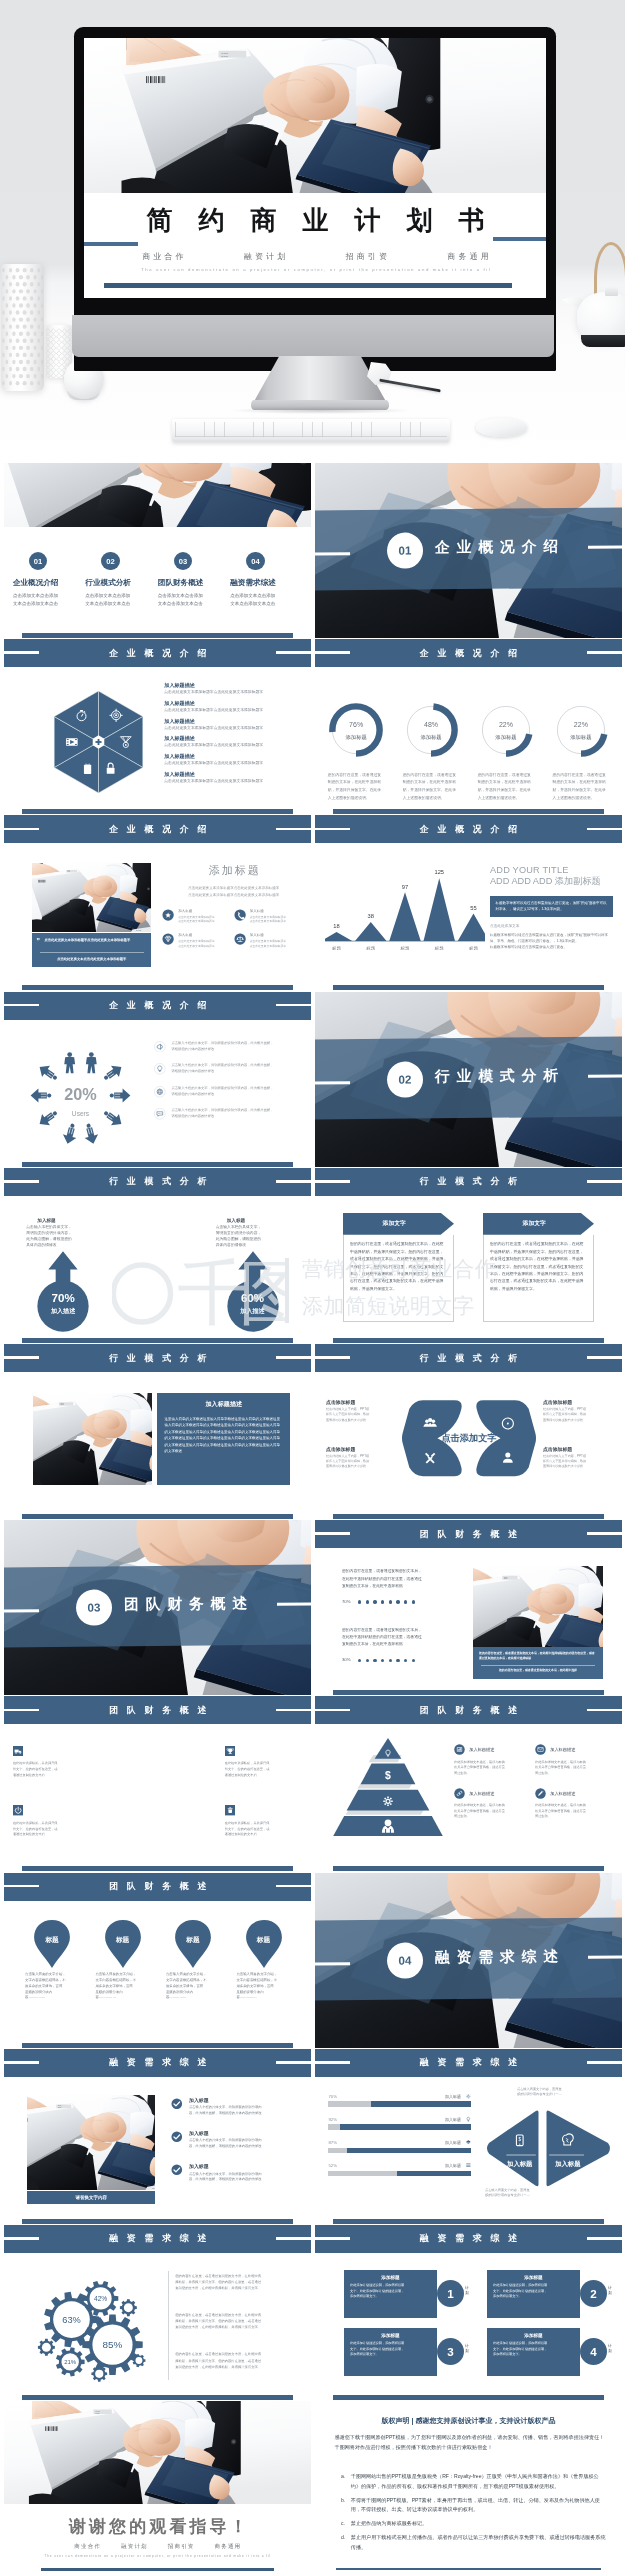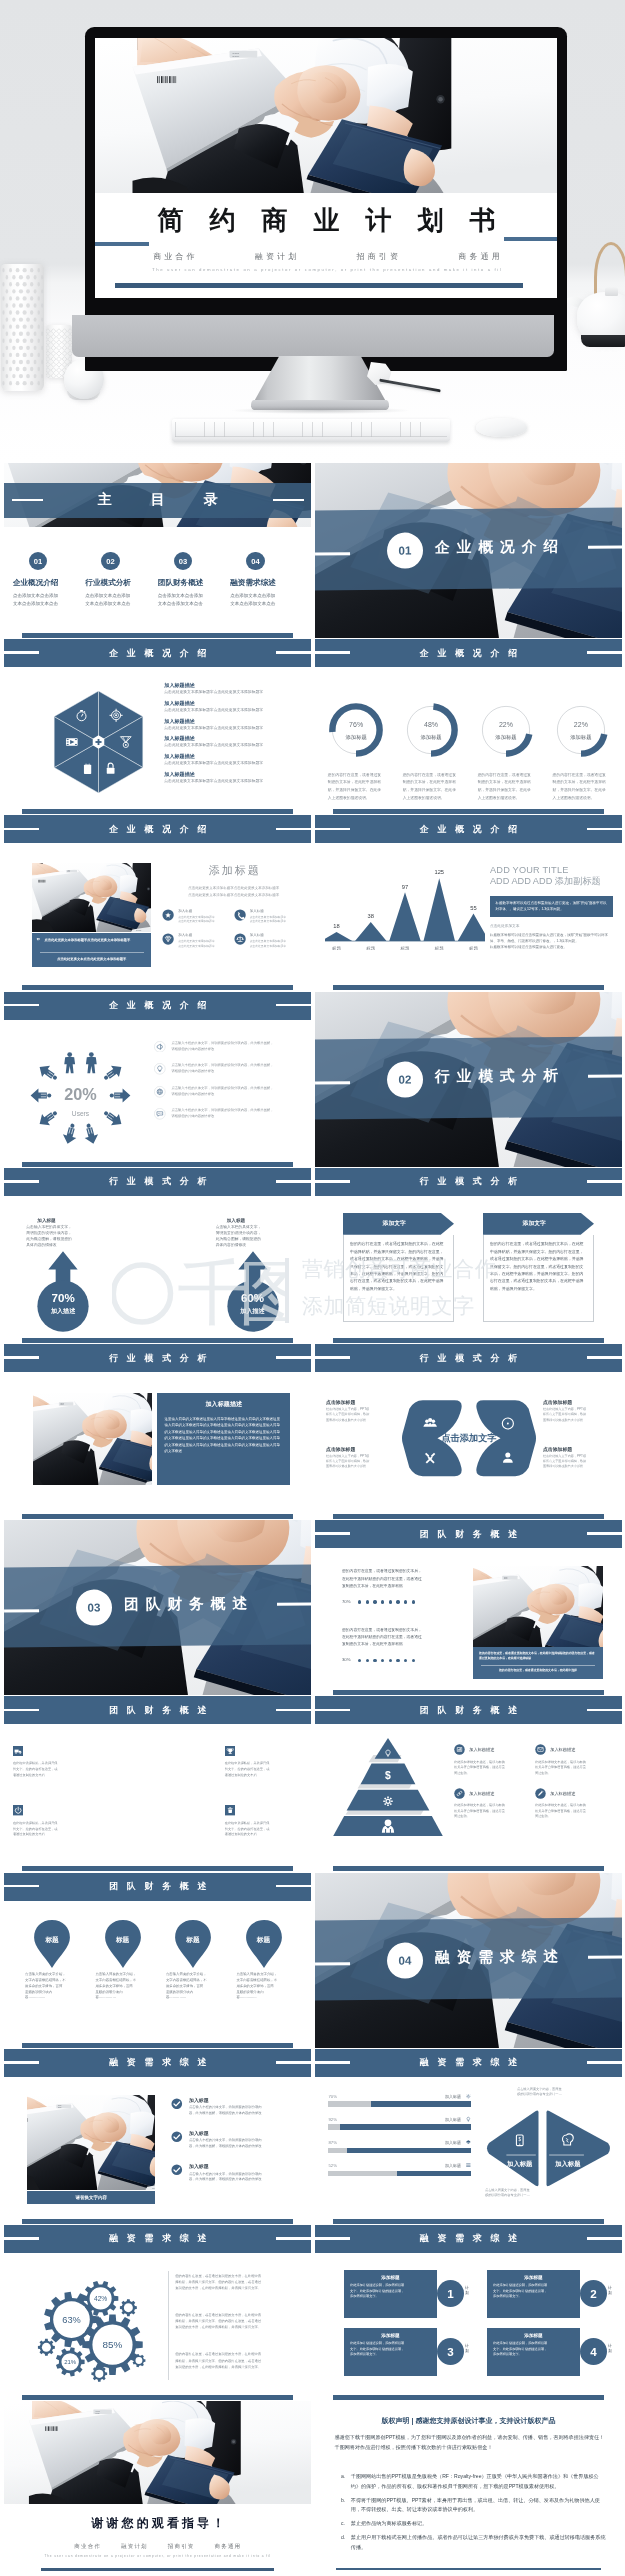--- a/index.html
+++ b/index.html
@@ -7,21 +7,21 @@
   body {
     width:626px; height:2576px; background:#ffffff;
     font-family:"Liberation Sans", sans-serif;
     position:relative; overflow:hidden;
   }
   .page { width:626px; height:2576px; position:relative; }
 
   
   .hero { position:relative; width:626px; height:463px; overflow:hidden;
           background:linear-gradient(180deg,#e6e8ea 0%, #e9ebec 48%, #f7f7f8 56%, #fbfbfb 100%); }
-  .imac { position:absolute; left:85px; top:27px; width:482px; height:344px; }
+  .imac { position:absolute; left:74px; top:27px; width:482px; height:344px; }
   .imac-bezel { position:absolute; inset:0; background:#0b0b0d; border-radius:9.2px 9.2px 1.2px 1.2px; }
   .imac-screen { position:absolute; left:10.4px; top:11px; width:462px; height:260px; overflow:hidden; background:#fff; }
   .imac-chin { position:absolute; left:72px; top:315px; width:482px; height:42px;
                border-radius:0 0 6.7px 6.7px;
                background:linear-gradient(180deg,#c4c6ca 0%, #bbbdc1 50%, #b1b3b7 100%); }
   .imac-neck { position:absolute; left:251px; top:356px; width:138px; height:53px;
                clip-path:polygon(20.5% 0, 79.5% 0, 100% 96%, 88% 100%, 12% 100%, 0 96%);
                background:linear-gradient(90deg,#9fa1a5 0%, #c7c9cc 12%, #eceeef 42%, #dcdee0 58%, #b5b7bb 82%, #96989c 100%); }
   .imac-foot { position:absolute; left:251px; top:400px; width:138px; height:9.8px; border-radius:3.7px/6.1px;
                background:linear-gradient(180deg,#d3d5d8 0%, #c2c4c8 58%, #a9abaf 100%); }
@@ -378,22 +378,22 @@
           font-family:"Liberation Sans","DejaVu Sans",sans-serif; }
   .pl-cir { position:absolute; left:93px; top:10.4px; width:27px; height:27px; border-radius:50%;
             background:#3f6284; color:#fff; display:flex; align-items:center; justify-content:center;
             font-size:11.6px; font-weight:bold; font-family:"Liberation Sans",sans-serif; }
   .pl-tag { position:absolute; left:121px; top:16.5px; width:6.1px; font-size:3.9px; line-height:1.15;
             color:#4a5560; font-family:"Liberation Sans","DejaVu Sans",sans-serif; }
 
   
   .s-thanks .th-photo { position:absolute; left:0; top:0; width:100%; height:103px; overflow:hidden; }
   .s-thanks .th-band { position:absolute; left:0; top:103px; right:0; bottom:0; background:#fff; }
-  .s-thanks .th-title { position:absolute; left:0; right:0; top:114px; text-align:center; font-size:12px;
-        font-weight:bold; letter-spacing:3.1px; text-indent:3.1px; color:#0f172a;
+  .s-thanks .th-title { position:absolute; left:0; right:0; top:114px; text-align:center; font-size:17px;
+        font-weight:bold; letter-spacing:3.1px; text-indent:3.1px; color:#737373;
         font-family:"Liberation Sans","DejaVu Sans",sans-serif; }
   .s-thanks .th-sub { position:absolute; left:0; right:0; top:142px; text-align:center; font-size:5.5px;
         letter-spacing:1.2px; color:#6f7478; font-family:"Liberation Sans","DejaVu Sans",sans-serif; }
   .s-thanks .th-sub span { margin:0 8.6px; }
   .s-thanks .th-en { position:absolute; left:0; right:0; top:153px; text-align:center; font-size:3.1px;
         letter-spacing:0.9px; color:#9aa0a5; font-family:"Liberation Sans",sans-serif; }
   .s-thanks .th-bar { position:absolute; left:37px; right:37px; bottom:4.9px; height:3.1px; background:#3c5c7c; }
 
   
   .s-cp { background:#fff; padding:0; }
@@ -907,25 +907,20 @@
 
  <path d="M336 222 L404 212 L404 234 L330 234Z" fill="#e9ecef"></path>
  <g fill="#848b92" font-size="3.6" font-family="'Liberation Sans',sans-serif">
    <text x="348" y="228">BUSINESS</text>
  </g>
 
  <circle cx="390" cy="86" r="5.4" fill="#2b2f35"></circle>
               <circle cx="390" cy="86" r="2.9" fill="#565b62"></circle>
 </svg>
           </div>
-  <div class="toc-band">
-    <span class="toc-dash-l"></span>
-    <span class="toc-band-t">主目录</span>
-    <span class="toc-dash-r"></span>
-  </div>
   <div class="toc-row">
     <div class="toc-col">
       <div class="toc-num">01</div>
       <div class="toc-title">企业概况介绍</div>
       <div class="toc-desc">点击添加文本点击添加
 文本点击添加文本点击</div>
     </div>
     <div class="toc-col">
       <div class="toc-num">02</div>
       <div class="toc-title">行业模式分析</div>

